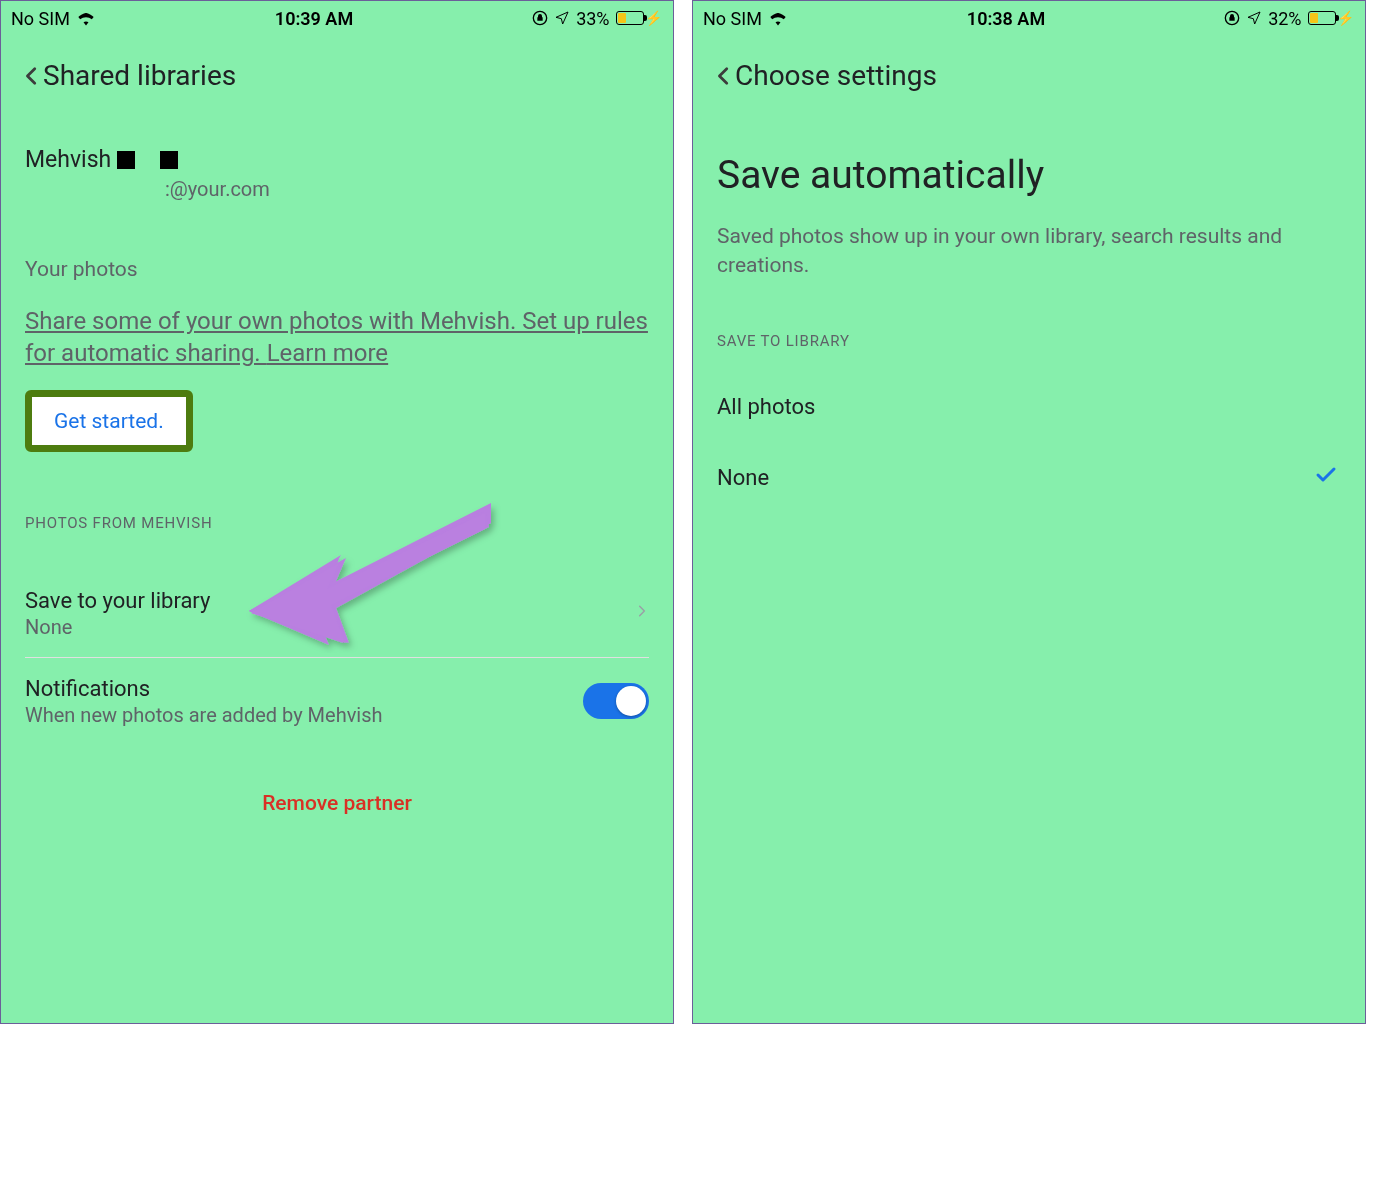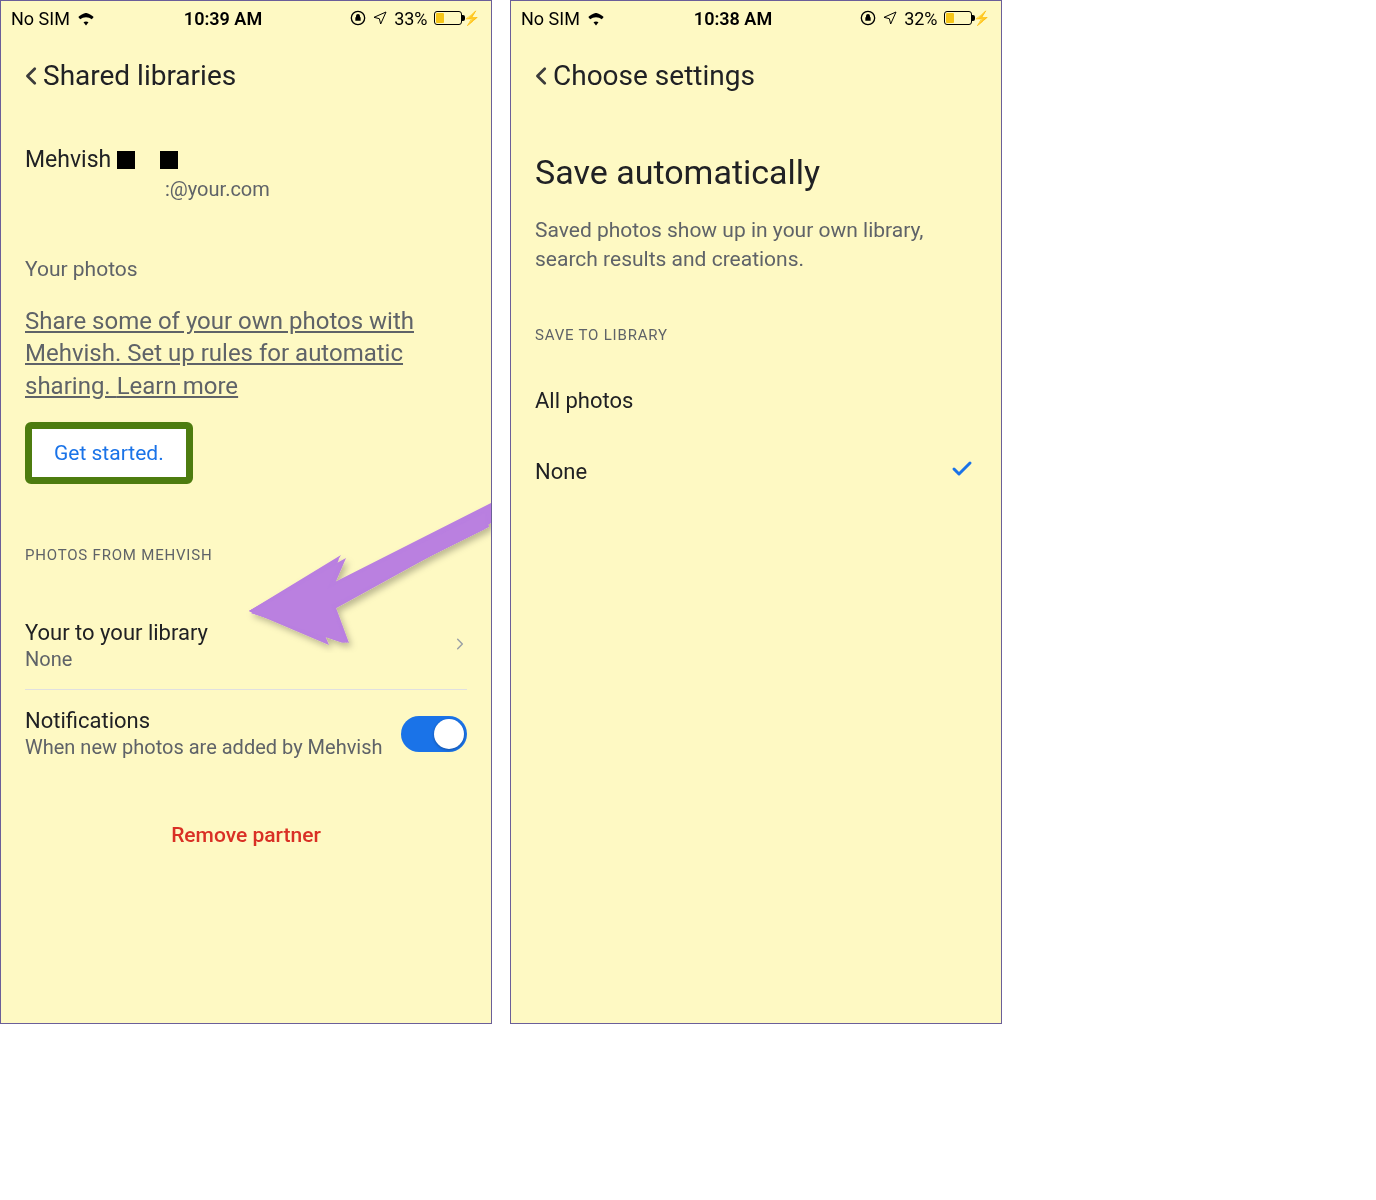--- a/index.html
+++ b/index.html
@@ -1,18 +1,18 @@
 <!DOCTYPE html>
 <html><head>
 <meta charset="utf-8">
 <style>
   * { box-sizing: border-box; margin: 0; padding: 0; }
   body { font-family: -apple-system, BlinkMacSystemFont, "Segoe UI", Roboto, Helvetica, Arial, sans-serif; background: #fff; }
   .canvas { width: 1376px; height: 1200px; position: relative; display: flex; gap: 18px; padding: 0; }
-  .phone { width: 492px; height: 1024px; border: 1px solid #6b5f99; position: relative; background: #fef9c3; overflow: hidden; }
+  .phone { width: 674px; height: 1024px; border: 1px solid #6b5f99; position: relative; background: #86efac; overflow: hidden; }
   .phone2 { margin-left: 0; }
   .status-bar { height: 30px; display: flex; align-items: center; justify-content: space-between; padding: 4px 10px 0 10px; font-size: 18px; font-weight: 400; color: #000; }
   .status-left, .status-right { display: flex; align-items: center; gap: 6px; }
   .status-center { font-weight: 600; }
   .wifi-icon, .lock-icon, .nav-icon { display: inline-flex; }
   .battery { display: inline-flex; align-items: center; }
   .battery-body { width: 28px; height: 14px; border: 1.5px solid #000; border-radius: 3px; position: relative; display: inline-block; }
   .battery-body::after { content: ""; position: absolute; right: -4px; top: 3px; width: 2.5px; height: 6px; background: #000; border-radius: 0 2px 2px 0; }
   .battery-fill { position: absolute; left: 1px; top: 1px; bottom: 1px; width: 33%; background: #f5c518; border-radius: 1px; }
   .bolt { margin-left: 2px; font-size: 14px; }
@@ -32,21 +32,21 @@
   .row-main { display: flex; flex-direction: column; gap: 2px; }
   .row-title { font-size: 22px; color: #202124; }
   .row-sub { font-size: 20px; color: #5f6368; }
   .chevron-right { color: #9aa0a6; }
   .divider { height: 1px; background: #e0e0e0; margin: 0 0 0 0; }
   .toggle { width: 66px; height: 36px; border-radius: 18px; background: #1a73e8; position: relative; }
   .toggle-knob { position: absolute; right: 3px; top: 3px; width: 30px; height: 30px; border-radius: 50%; background: #fff; box-shadow: 0 1px 3px rgba(0,0,0,.3); }
   .remove-partner { text-align: center; color: #d93025; font-size: 21px; font-weight: 500; margin-top: 46px; }
   .arrow-annot { position: absolute; left: 230px; top: 492px; pointer-events: none; }
   
-  .big-title { font-size: 34px; color: #202124; margin-top: 50px; }
+  .big-title { font-size: 39px; color: #202124; margin-top: 50px; }
   .big-desc { font-size: 21px; color: #5f6368; margin-top: 24px; line-height: 1.38; }
   .option-row { display: flex; justify-content: space-between; align-items: center; padding: 22px 0; font-size: 22px; color: #202124; }
   .check-icon { color: #1a73e8; }
   .save-lib-row { margin-top: 38px; }
 </style>
 </head>
 <body>
 
 <div class="canvas">
 
@@ -103,21 +103,21 @@
       <div class="share-desc">
         <span>Share some of your own photos with Mehvish. Set up rules for automatic sharing. </span><span class="learn-more">Learn more</span>
       </div>
 
       <div class="get-started-btn">Get started.</div>
 
       <div class="section-label">PHOTOS FROM MEHVISH</div>
 
       <div class="list-row save-lib-row">
         <div class="row-main">
-          <div class="row-title">Your to your library</div>
+          <div class="row-title">Save to your library</div>
           <div class="row-sub">None</div>
         </div>
         <span class="chevron-right">
           <svg width="14" height="22" viewBox="0 0 24 24">
               <path d="M8 4l8 8-8 8" stroke="#9aa0a6" stroke-width="2.5" fill="none" stroke-linecap="round" stroke-linejoin="round"></path>
             </svg>
         </span>
       </div>
       <div class="divider"></div>
 

